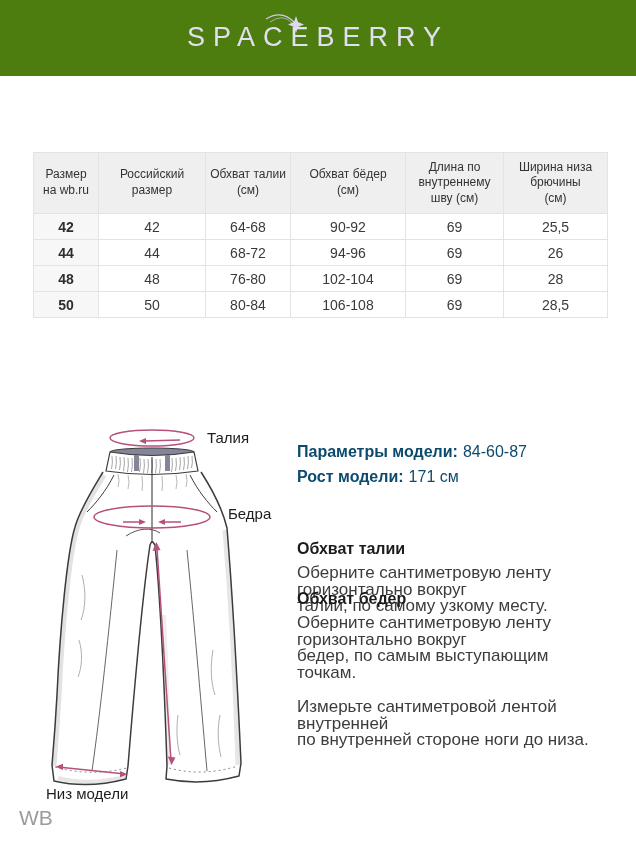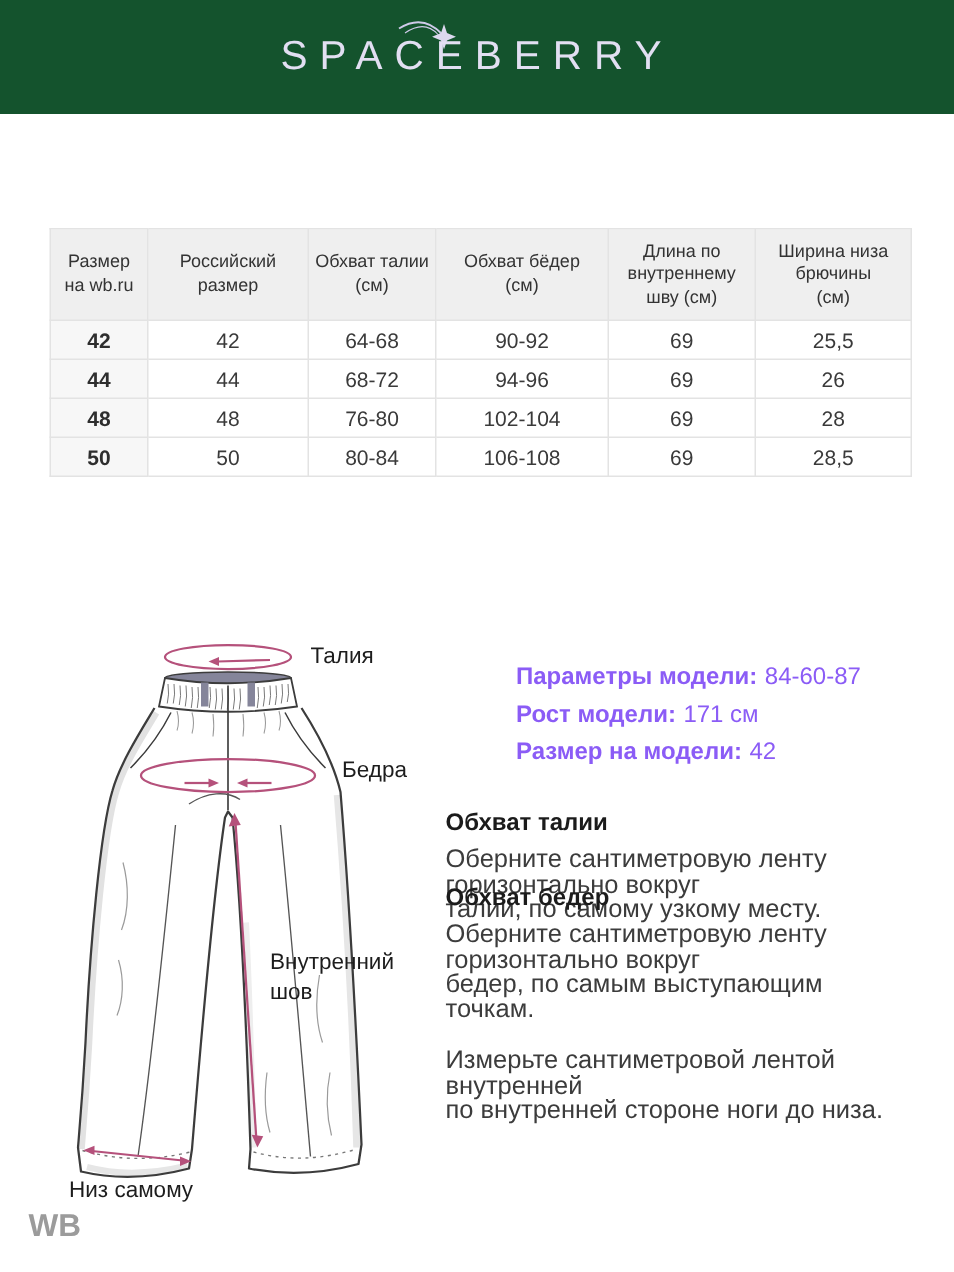--- a/index.html
+++ b/index.html
@@ -1,20 +1,20 @@
 <!DOCTYPE html>
 <html><head>
 <meta charset="utf-8">
 <style>
   html,body{margin:0;padding:0;}
   body{font-family:"Liberation Sans",sans-serif;background:#ffffff;}
   .page{position:relative;width:636px;height:848px;background:#ffffff;overflow:hidden;}
 
   
-  .banner{position:absolute;left:0;top:0;width:636px;height:76px;background:#14532d;}
+  .banner{position:absolute;left:0;top:0;width:636px;height:76px;background:#4d7c0f;}
   .logo{position:absolute;left:0;top:22px;width:636px;text-align:center;
         color:#e2dff2;font-size:27px;font-weight:400;letter-spacing:8px;}
   .comet{position:absolute;left:230px;top:2px;width:140px;height:45px;}
 
   
   table.sizes{position:absolute;left:33px;top:152px;width:574px;border-collapse:collapse;
               table-layout:fixed;}
   table.sizes th,table.sizes td{border:1px solid #e3e3e3;text-align:center;vertical-align:middle;
               padding:0;}
   table.sizes th{height:60px;background:#efefef;font-size:12px;font-weight:500;color:#333333;
@@ -26,33 +26,33 @@
   .diagram{position:absolute;left:30px;top:415px;width:290px;height:400px;}
   .diagram svg{position:absolute;left:0;top:0;}
   .diag-label{position:absolute;font-size:15px;font-weight:500;color:#1d1d1d;
               white-space:pre-line;line-height:1.35;}
   .lbl-waist{left:177px;top:13px;}
   .lbl-hips{left:198px;top:89px;text-align:right;}
   .lbl-inseam{left:150px;top:217px;}
   .lbl-hem{left:16px;top:369px;}
 
   
-  .model-info{position:absolute;left:297px;top:439px;font-size:16px;color:#8b5cf6;margin-left:47px;}
+  .model-info{position:absolute;left:297px;top:439px;font-size:16px;color:#0c4a6e;}
   .model-info .row{height:25px;line-height:25px;}
   .model-info .lbl{font-weight:700;}
   .model-info .val{font-weight:400;margin-left:5px;}
 
   .guide{position:absolute;left:297px;width:315px;}
   .guide .title{font-size:16px;font-weight:700;color:#1b1b1b;}
   .guide .text{margin-top:7px;font-size:17px;color:#3c3c3c;line-height:16.5px;
                white-space:pre-line;}
   .g1{top:540px;} .g2{top:590px;} .g3{top:692px;}
 
   
-  .wm{position:absolute;left:19px;top:806px;font-size:21px;font-weight:700;color:#9b9b9b;text-align:right;}
+  .wm{position:absolute;left:19px;top:806px;font-size:21px;font-weight:400;color:#9b9b9b;text-align:right;}
 </style>
 </head>
 <body>
 
 <div class="page">
 
   <div class="banner">
     <svg class="comet" viewBox="0 0 140 45" xmlns="http://www.w3.org/2000/svg">
       <path d="M 36,17 Q 52,7 65,21" fill="none" stroke="#cfcae9" stroke-width="1.3"></path>
       <path d="M 40,20 Q 53,11 62,21" fill="none" stroke="#cfcae9" stroke-width="0.7"></path>
@@ -208,35 +208,30 @@
         <polygon points="116,107 109,104 109,110"></polygon>
         <polygon points="128,107 135,104 135,110"></polygon>
         <polygon points="126.3,127 122.5,136 130.5,135"></polygon>
         <polygon points="141.6,350 137.8,341.5 145.5,342.5"></polygon>
         <polygon points="25.5,351.8 33,348.8 33,355"></polygon>
         <polygon points="97.5,359.2 90,356 90,362.3"></polygon>
       </g>
     </svg>
     <div class="diag-label lbl-waist">Талия</div>
     <div class="diag-label lbl-hips">Бедра</div>
-    <div class="diag-label lbl-inseam">Внутренний
-шов</div>
-    <div class="diag-label lbl-hem">Низ самому</div>
+    <div class="diag-label lbl-hem">Низ модели</div>
   </div>
 
   <div class="model-info">
     <div class="row">
       <span class="lbl">Параметры модели:</span><span class="val">84-60-87</span>
     </div>
     <div class="row">
       <span class="lbl">Рост модели:</span><span class="val">171 см</span>
     </div>
-    <div class="row">
-      <span class="lbl">Размер на модели:</span><span class="val">42</span>
-    </div>
   </div>
 
   <div class="guide g1">
     <div class="title">Обхват талии</div>
     <div class="text">Оберните сантиметровую ленту горизонтально вокруг
 талии, по самому узкому месту.</div>
   </div>
   <div class="guide g2">
     <div class="title">Обхват бедер</div>
     <div class="text">Оберните сантиметровую ленту горизонтально вокруг

